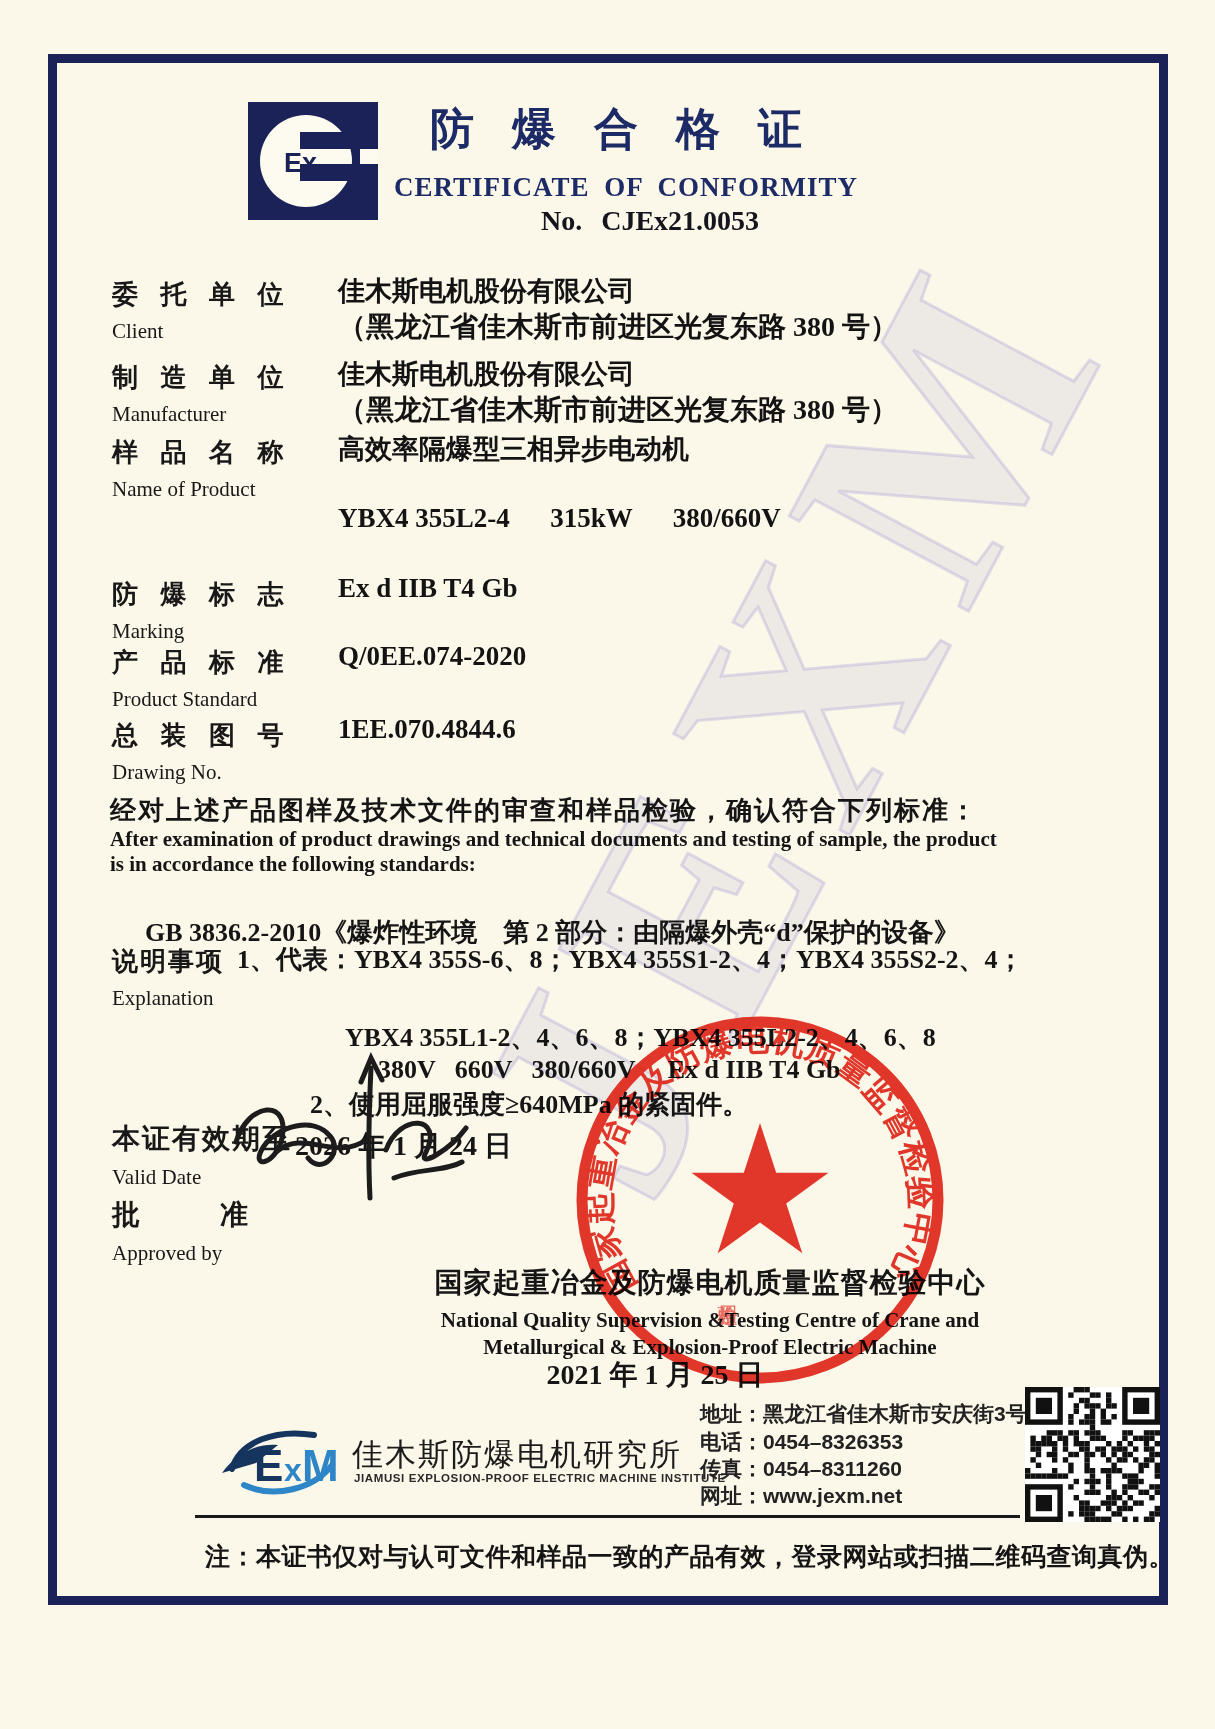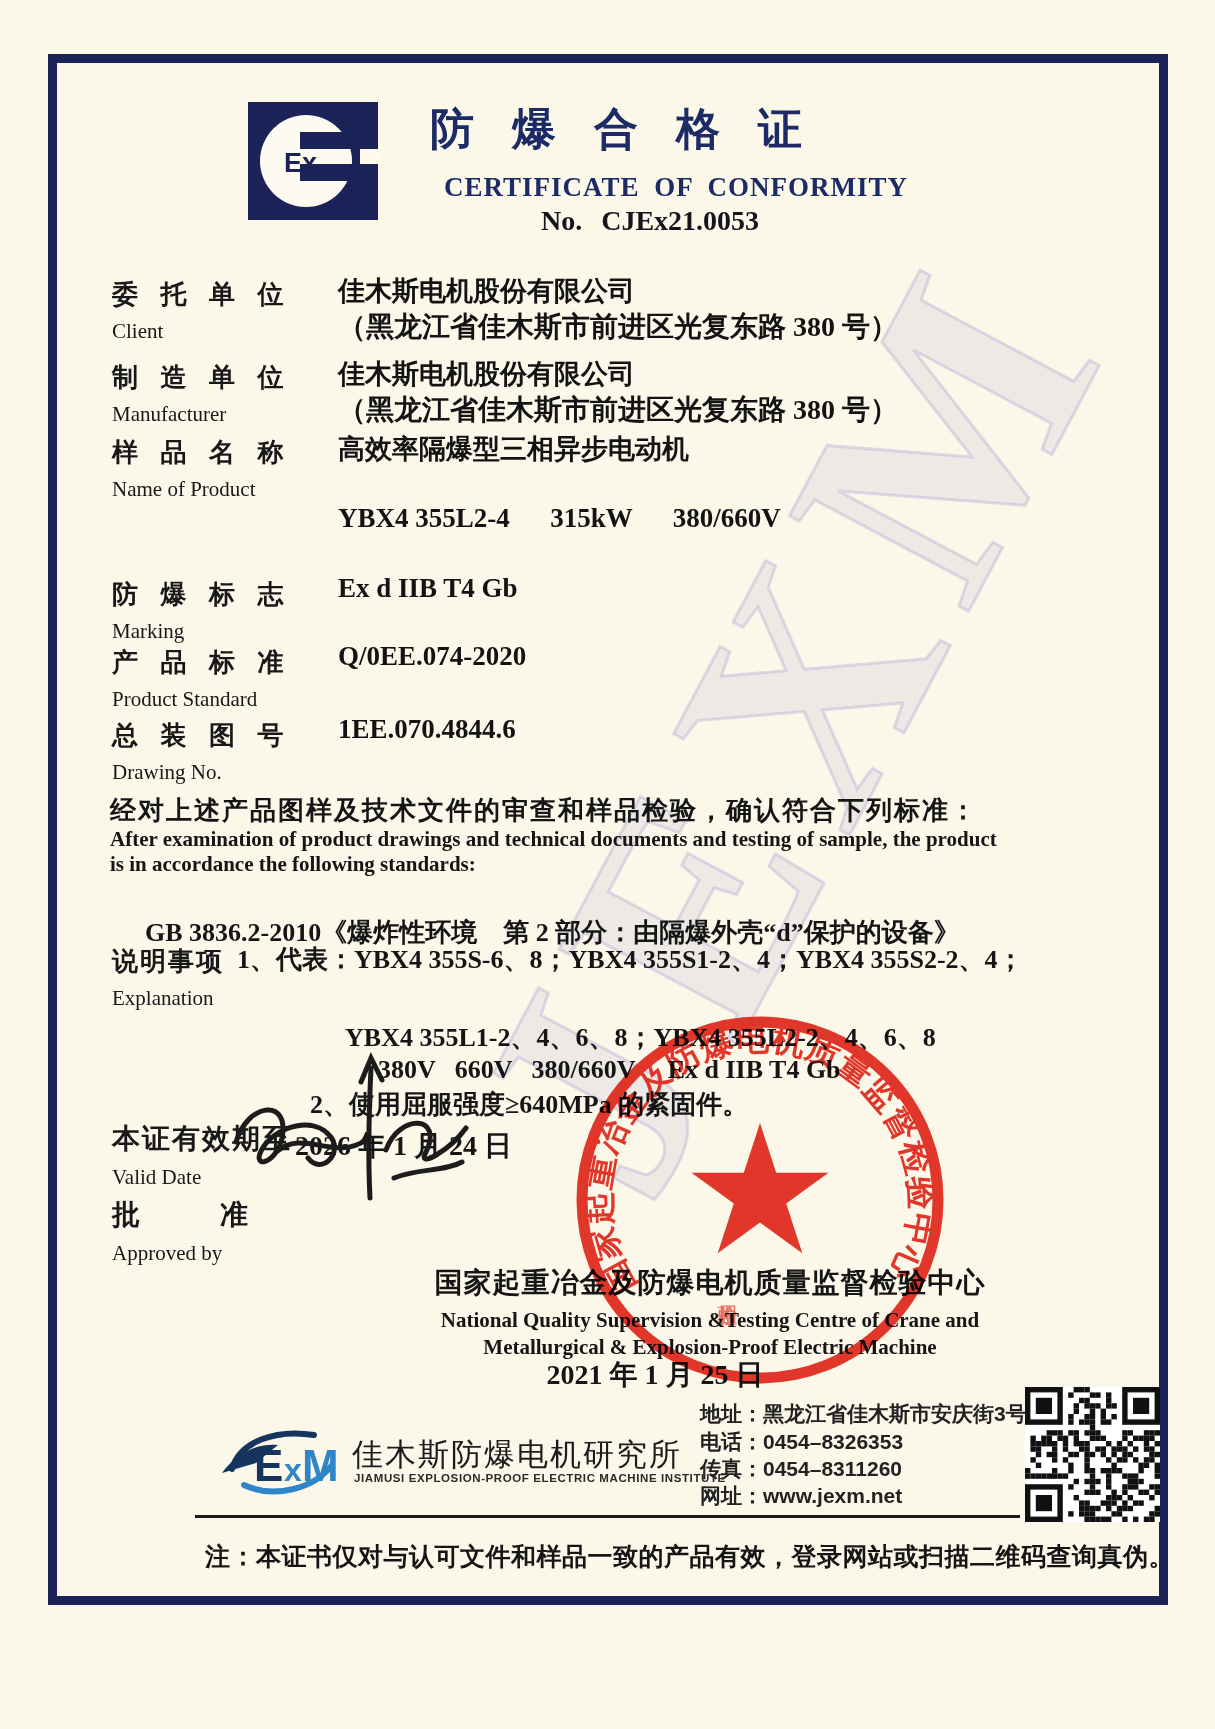--- a/index.html
+++ b/index.html
@@ -11,21 +11,21 @@
   
   .watermark{position:absolute;left:400px;top:1080px;transform:rotate(-62deg);transform-origin:0 0;
              font-size:310px;font-weight:bold;letter-spacing:30px;
              color:rgba(168,160,214,0.16);-webkit-text-stroke:3px rgba(168,160,214,0.35);
              pointer-events:none;z-index:1;white-space:nowrap;}
   .content{position:absolute;inset:0;z-index:2;}
   
   .logo{position:absolute;left:248px;top:102px;width:130px;height:118px;}
   .cert-title{position:absolute;left:430px;top:100px;width:470px;font-size:44px;font-weight:bold;
               color:#1c2a66;letter-spacing:38px;white-space:nowrap;}
-  .cert-sub{position:absolute;left:408px;top:172px;width:500px;text-align:right;font-size:27px;
+  .cert-sub{position:absolute;left:394px;top:172px;width:500px;text-align:left;font-size:27px;
             font-weight:bold;color:#1c2a66;letter-spacing:1px;word-spacing:7px;white-space:nowrap;}
   .cert-no{position:absolute;left:430px;top:205px;width:440px;text-align:center;font-size:28px;
            font-weight:bold;color:#15151e;word-spacing:12px;}
   
   .row{position:absolute;left:112px;}
   .zh-label{font-size:26px;font-weight:600;letter-spacing:8px;color:#181818;white-space:nowrap;}
   .en-label{font-size:21px;color:#181818;margin-top:7px;white-space:nowrap;}
   .val{position:absolute;left:338px;font-size:27px;font-weight:bold;color:#131313;white-space:pre;}
   .subval{position:absolute;left:338px;font-size:28px;font-weight:600;color:#131313;white-space:pre;}
   

